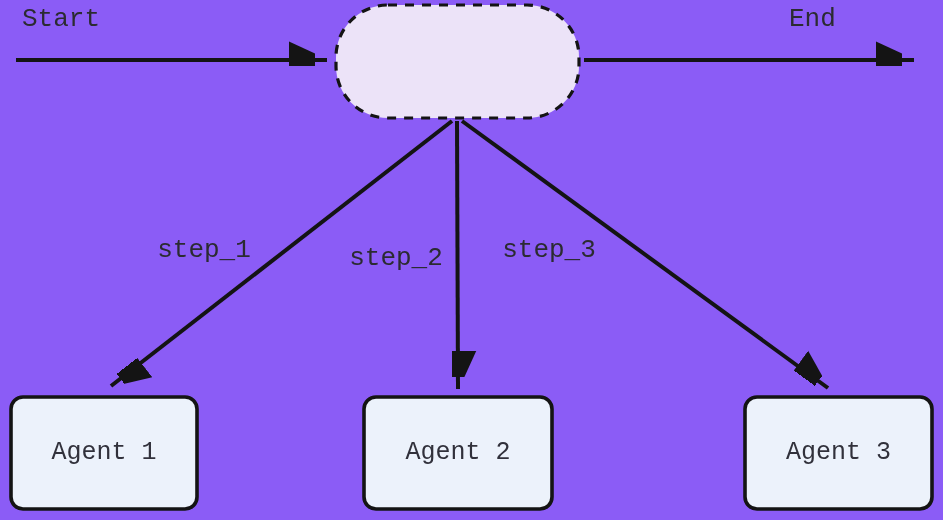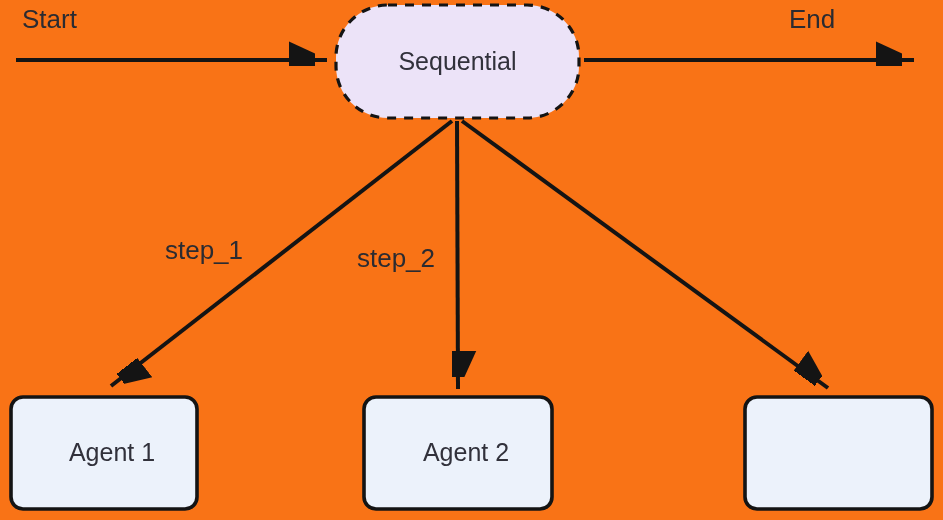--- a/index.html
+++ b/index.html
@@ -4,22 +4,22 @@
 <style>
   html, body {
     margin: 0;
     padding: 0;
     background: #ffffff;
   }
   .canvas {
     position: relative;
     width: 943px;
     height: 520px;
-    background: #f97316;
-    font-family: Liberation Sans, sans-serif;
+    background: #8b5cf6;
+    font-family: Liberation Mono, monospace;
     overflow: hidden;
   }
   .canvas svg {
     position: absolute;
     left: 0;
     top: 0;
     width: 943px;
     height: 520px;
   }
   .lbl {
@@ -45,21 +45,20 @@
   }
   .controller-label {
     left: 335px;
     top: 6px;
     width: 245px;
     height: 112px;
   }
   .agent-label {
     top: 396px;
     height: 114px;
-    padding-left: 8px;
   }
   .agent-label.a1 { left: 10px;  width: 188px; }
   .agent-label.a2 { left: 363px; width: 190px; }
   .agent-label.a3 { left: 744px; width: 189px; }
 </style>
 </head>
 <body>
 
 <div class="canvas">
 
@@ -85,21 +84,22 @@
     <rect x="11" y="397" width="186" height="112" rx="12" ry="12" fill="#ecf2fb" stroke="#141414" stroke-width="3.6"></rect>
     <rect x="364" y="397" width="188" height="112" rx="12" ry="12" fill="#ecf2fb" stroke="#141414" stroke-width="3.6"></rect>
     <rect x="745" y="397" width="187" height="112" rx="12" ry="12" fill="#ecf2fb" stroke="#141414" stroke-width="3.6"></rect>
   </svg>
 
   <div class="lbl" style="left:22px; top:4px;">Start</div>
   <div class="lbl" style="left:789px; top:4px;">End</div>
 
   <div class="lbl centered" style="left:204px; top:251px;">step_1</div>
   <div class="lbl centered" style="left:396px; top:251px;margin-top:8px;">step_2</div>
+  <div class="lbl centered" style="left:549px; top:251px;">step_3</div>
 
   <div class="node-label controller-label">
-    <span>Sequential</span>
   </div>
 
   <div class="node-label agent-label a1">Agent 1</div>
   <div class="node-label agent-label a2">Agent 2</div>
+  <div class="node-label agent-label a3">Agent 3</div>
 
 </div>
 
 </body></html>

